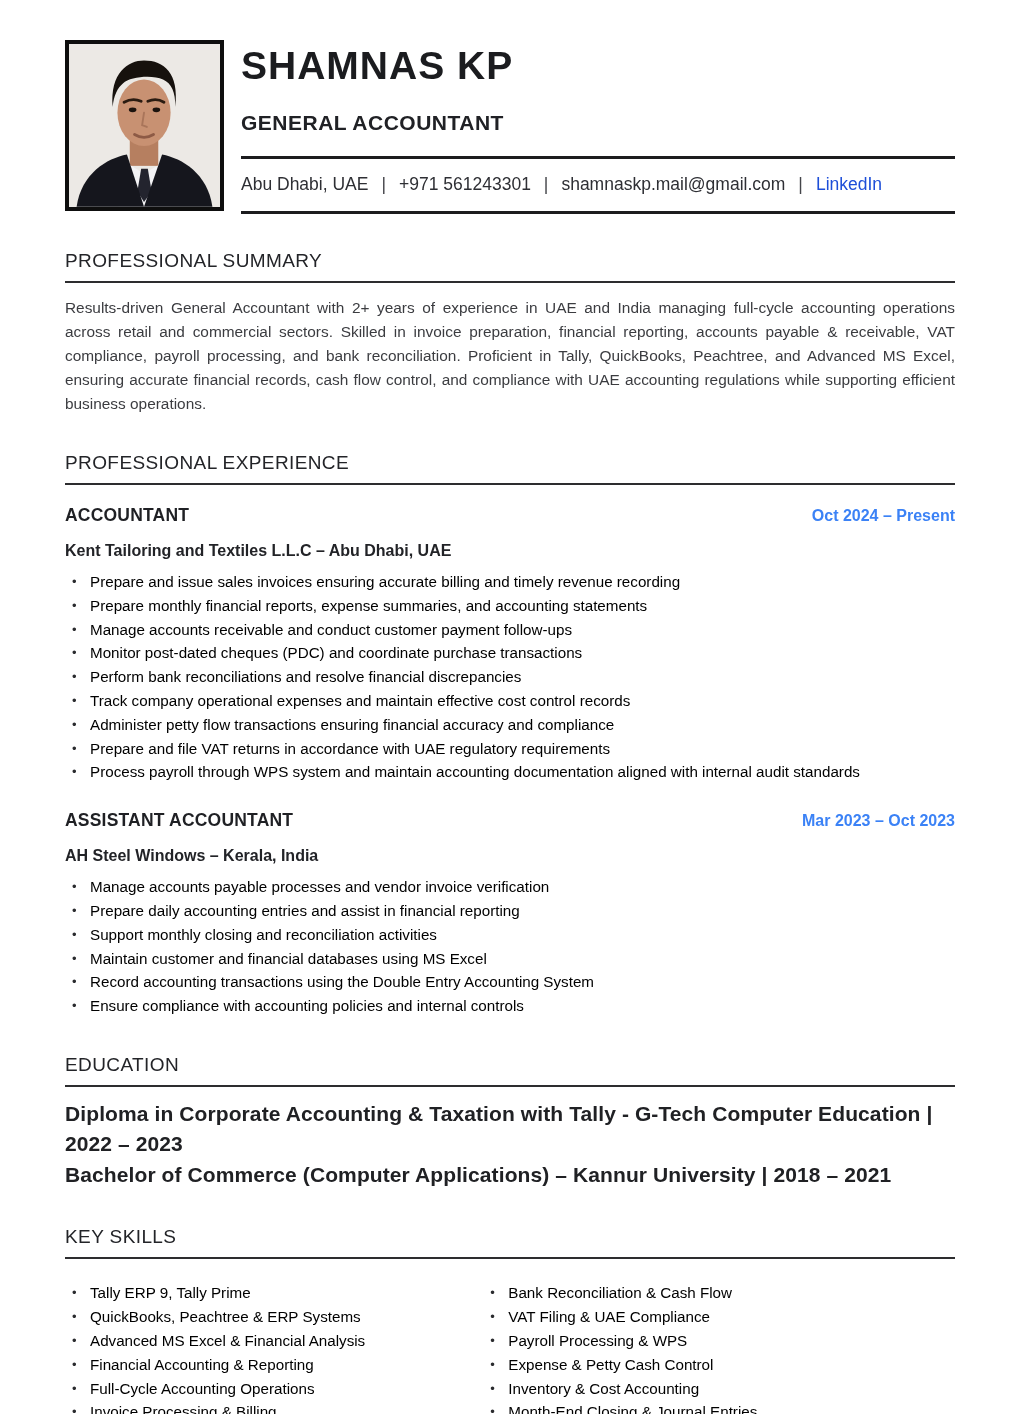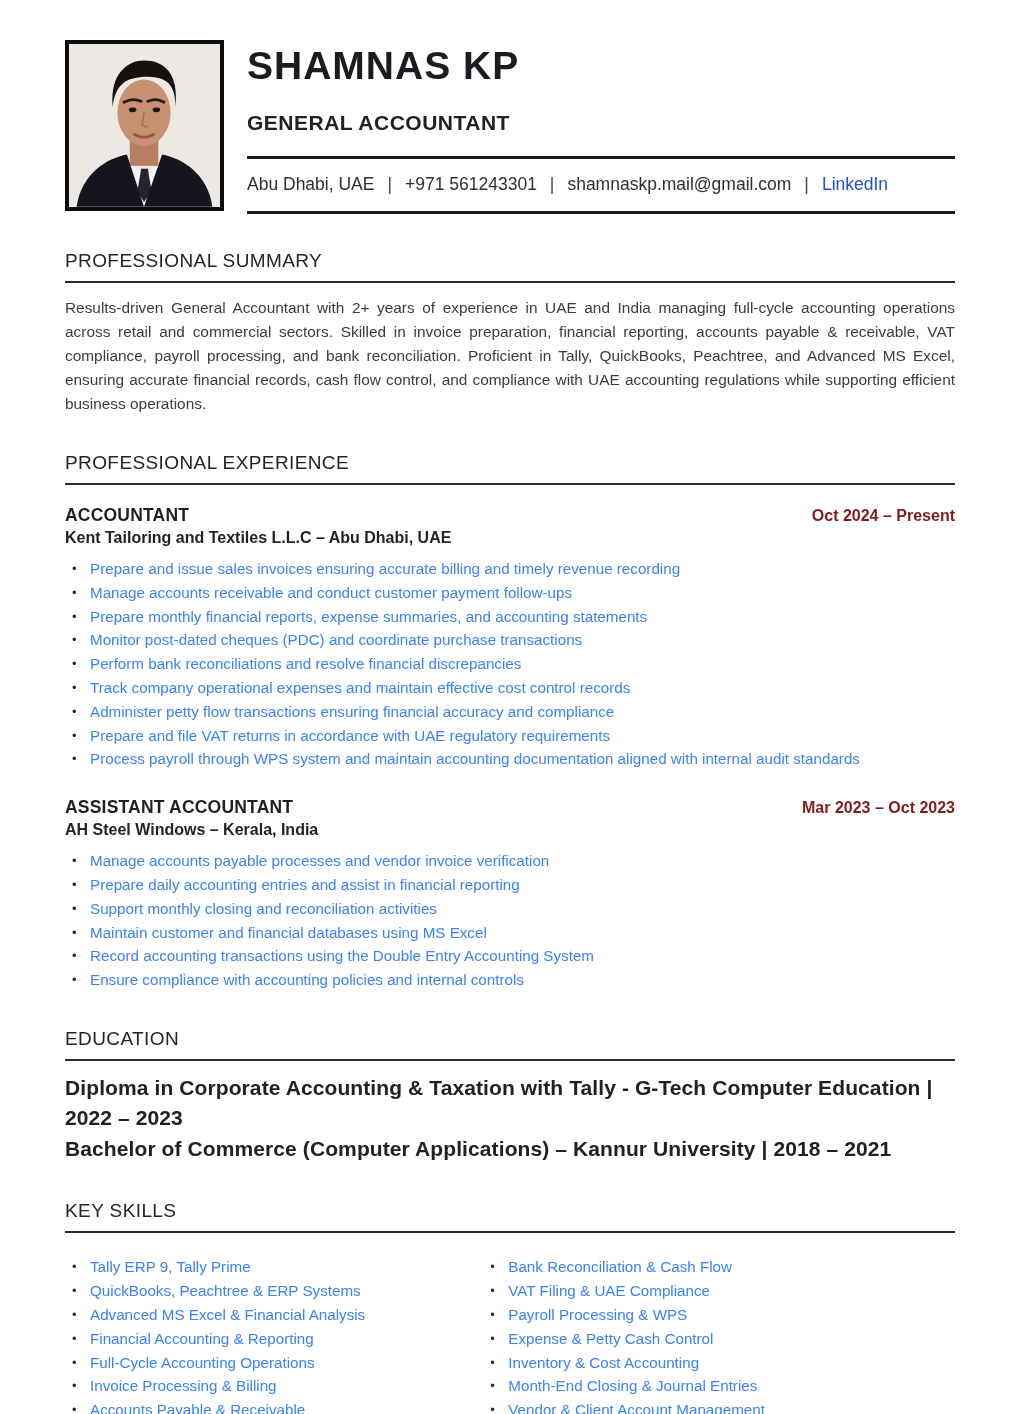--- a/index.html
+++ b/index.html
@@ -12,21 +12,21 @@
     -webkit-font-smoothing: antialiased;
   }
   .page {
     width: 1024px;
     min-height: 1414px;
     padding: 40px 69px 52px 65px;
     background: #ffffff;
   }
 
   
-  .header { display: flex; gap: 23px; }
+  .header { display: flex; gap: 17px; }
   .photo-frame {
     width: 159px; height: 171px;
     border: 4px solid #0e0e0e;
     background: #edeae6;
     flex: 0 0 auto;
     overflow: hidden;
   }
   .photo-frame svg { display: block; width: 100%; height: 100%; }
   .header-right { flex: 1 1 auto; min-width: 0; }
   .candidate-name {
@@ -59,29 +59,29 @@
     font-size: 15.4px; line-height: 24px;
     text-align: justify;
     color: #3b3c40;
   }
 
   
   .job { margin-top: 20px; }
   .job + .job { margin-top: 26px; }
   .job-head { display: flex; justify-content: space-between; align-items: baseline; }
   .job-title { font-size: 17.5px; font-weight: 800; color: #1f2024; letter-spacing: 0.2px; }
-  .job-dates { font-size: 16px; font-weight: 800; color: #7f1d1d; }
-  .job-company { font-size: 16px; font-weight: 700; color: #222327; margin-top: 3px; }
+  .job-dates { font-size: 16px; font-weight: 800; color: #3b82f6; }
+  .job-company { font-size: 16px; font-weight: 700; color: #222327; margin-top: 16px; }
   ul.bullets { list-style: none; margin-top: 10px; }
   ul.bullets li {
     position: relative;
     padding-left: 25px;
     font-size: 15.2px;
     line-height: 23.8px;
-    color: #3b82f6;
+    color: #000000;
   }
   ul.bullets li::before {
     content: "•";
     position: absolute; left: 7px; top: 0;
     color: #2a2b2e; font-size: 13px;
   }
 
   
   ul.edu-list { list-style: none; margin-top: 12px; }
   ul.edu-list li {
@@ -140,23 +140,23 @@
     <div class="job">
       <div class="job-head">
         <span class="job-title">ACCOUNTANT</span>
         <span class="job-dates">Oct 2024 – Present</span>
       </div>
       <div class="job-company">Kent Tailoring and Textiles L.L.C – Abu Dhabi, UAE</div>
       <ul class="bullets">
 
           <li>Prepare and issue sales invoices ensuring accurate billing and timely revenue recording</li>
 
+          <li>Prepare monthly financial reports, expense summaries, and accounting statements</li>
+
           <li>Manage accounts receivable and conduct customer payment follow-ups</li>
-
-          <li>Prepare monthly financial reports, expense summaries, and accounting statements</li>
 
           <li>Monitor post-dated cheques (PDC) and coordinate purchase transactions</li>
 
           <li>Perform bank reconciliations and resolve financial discrepancies</li>
 
           <li>Track company operational expenses and maintain effective cost control records</li>
 
           <li>Administer petty flow transactions ensuring financial accuracy and compliance</li>
 
           <li>Prepare and file VAT returns in accordance with UAE regulatory requirements</li>

